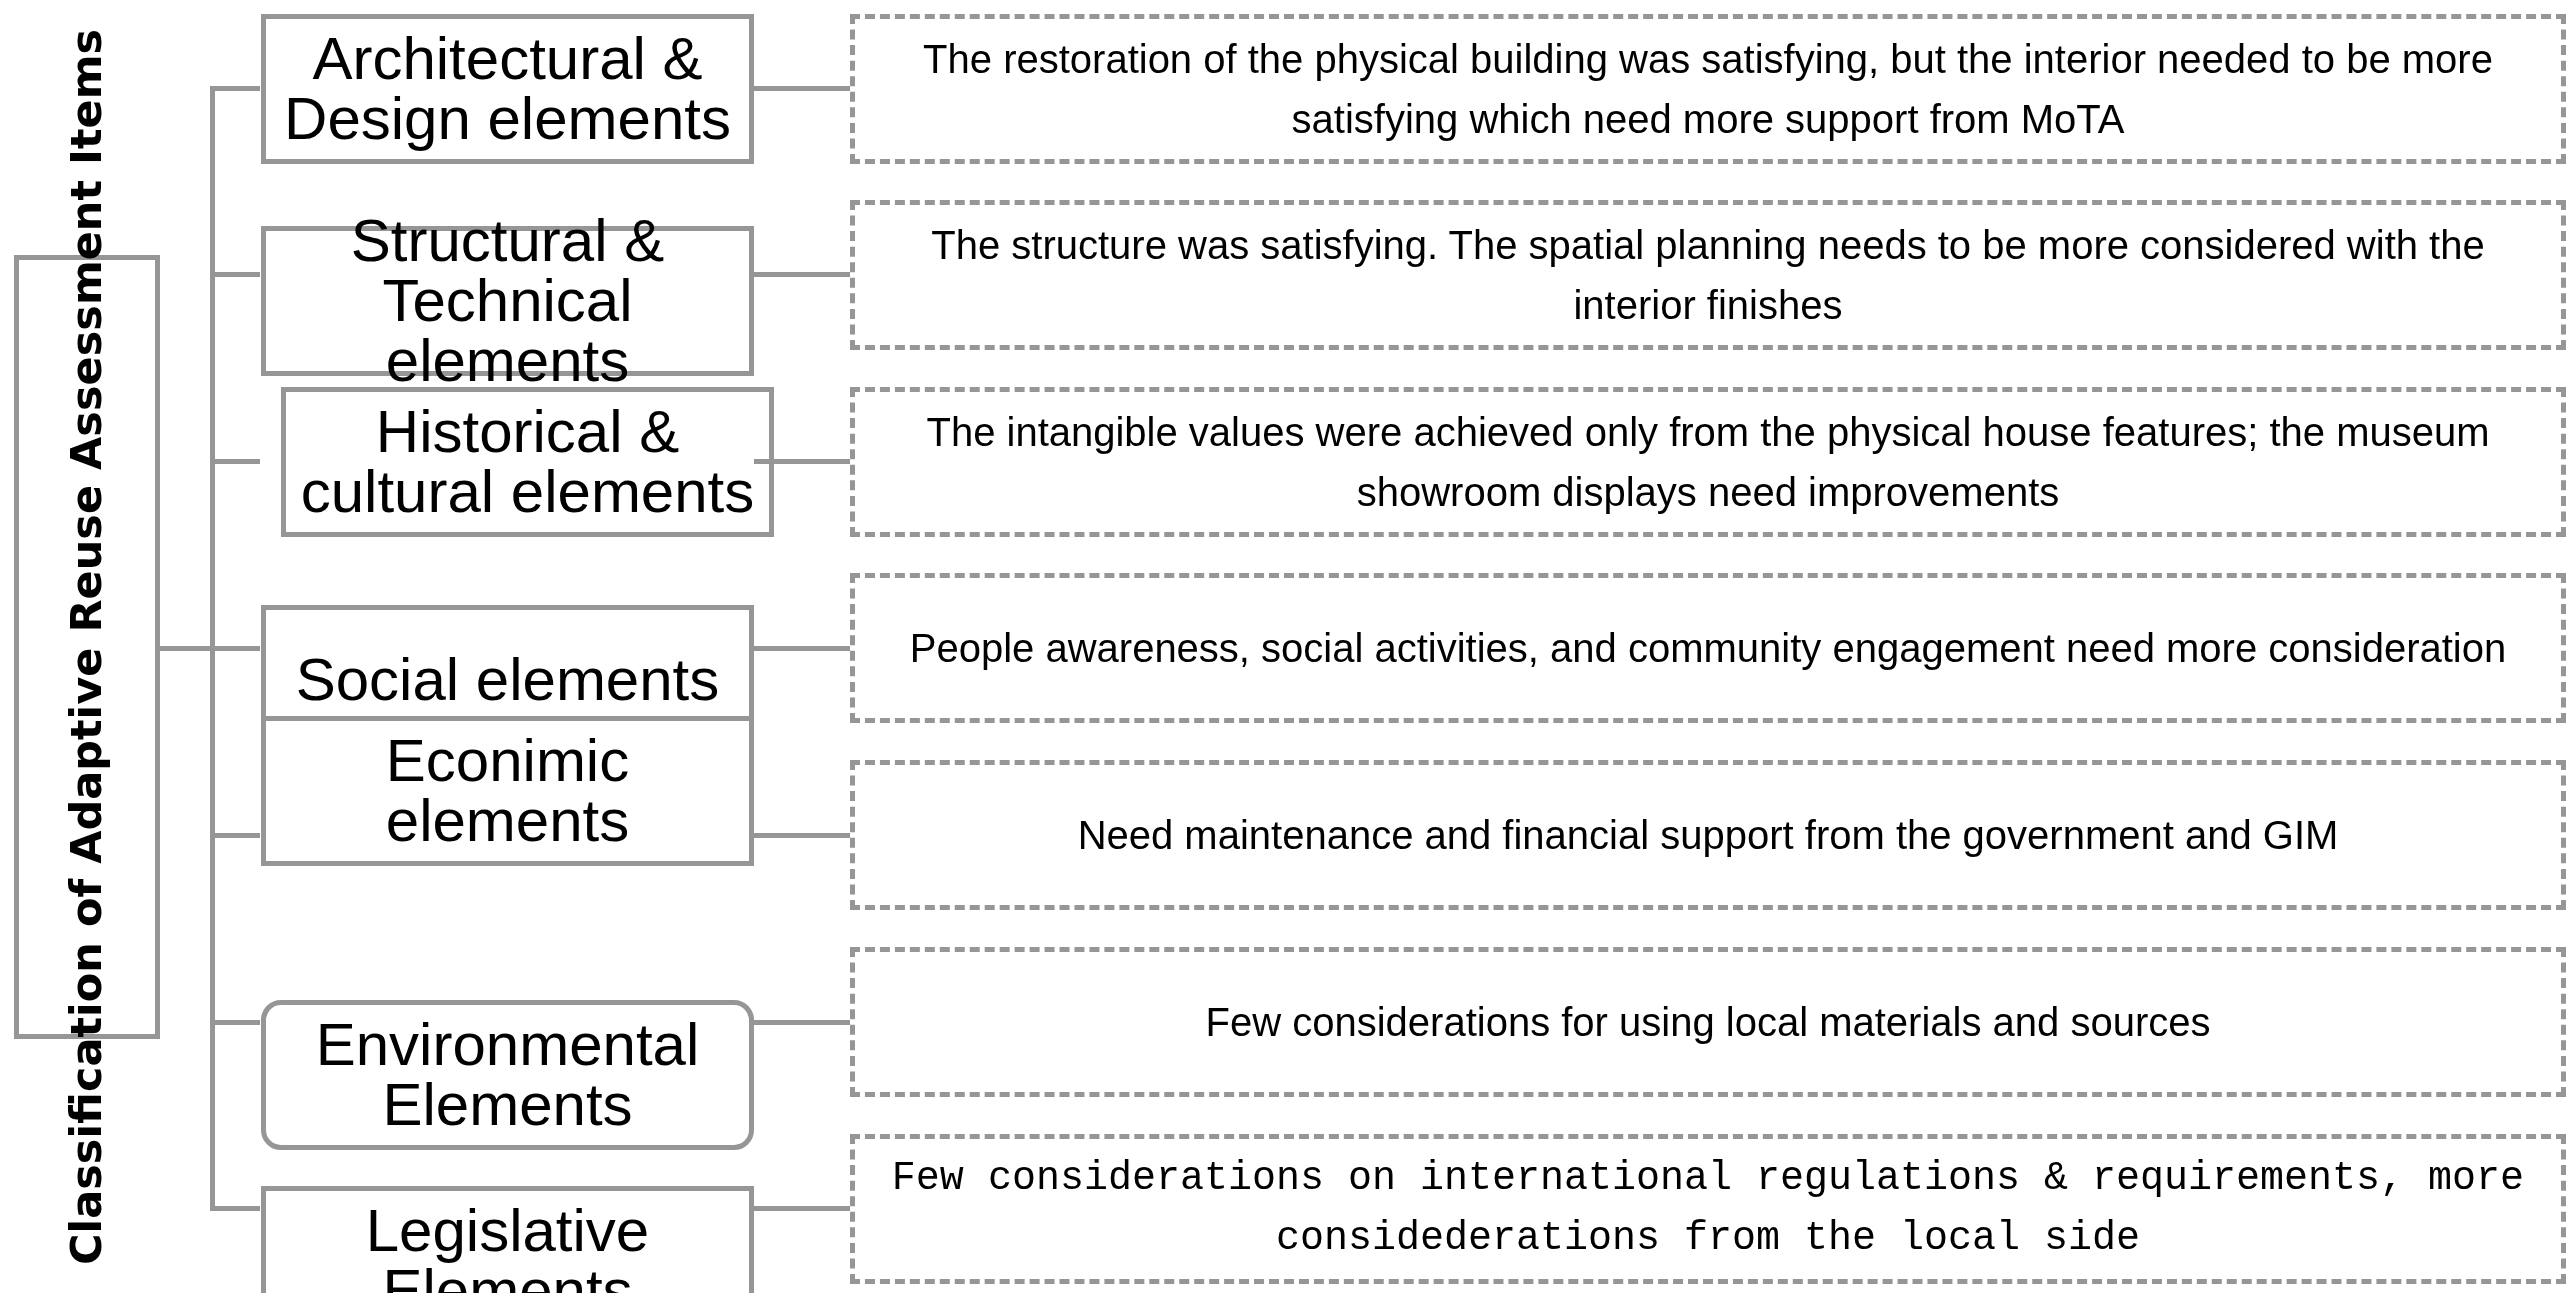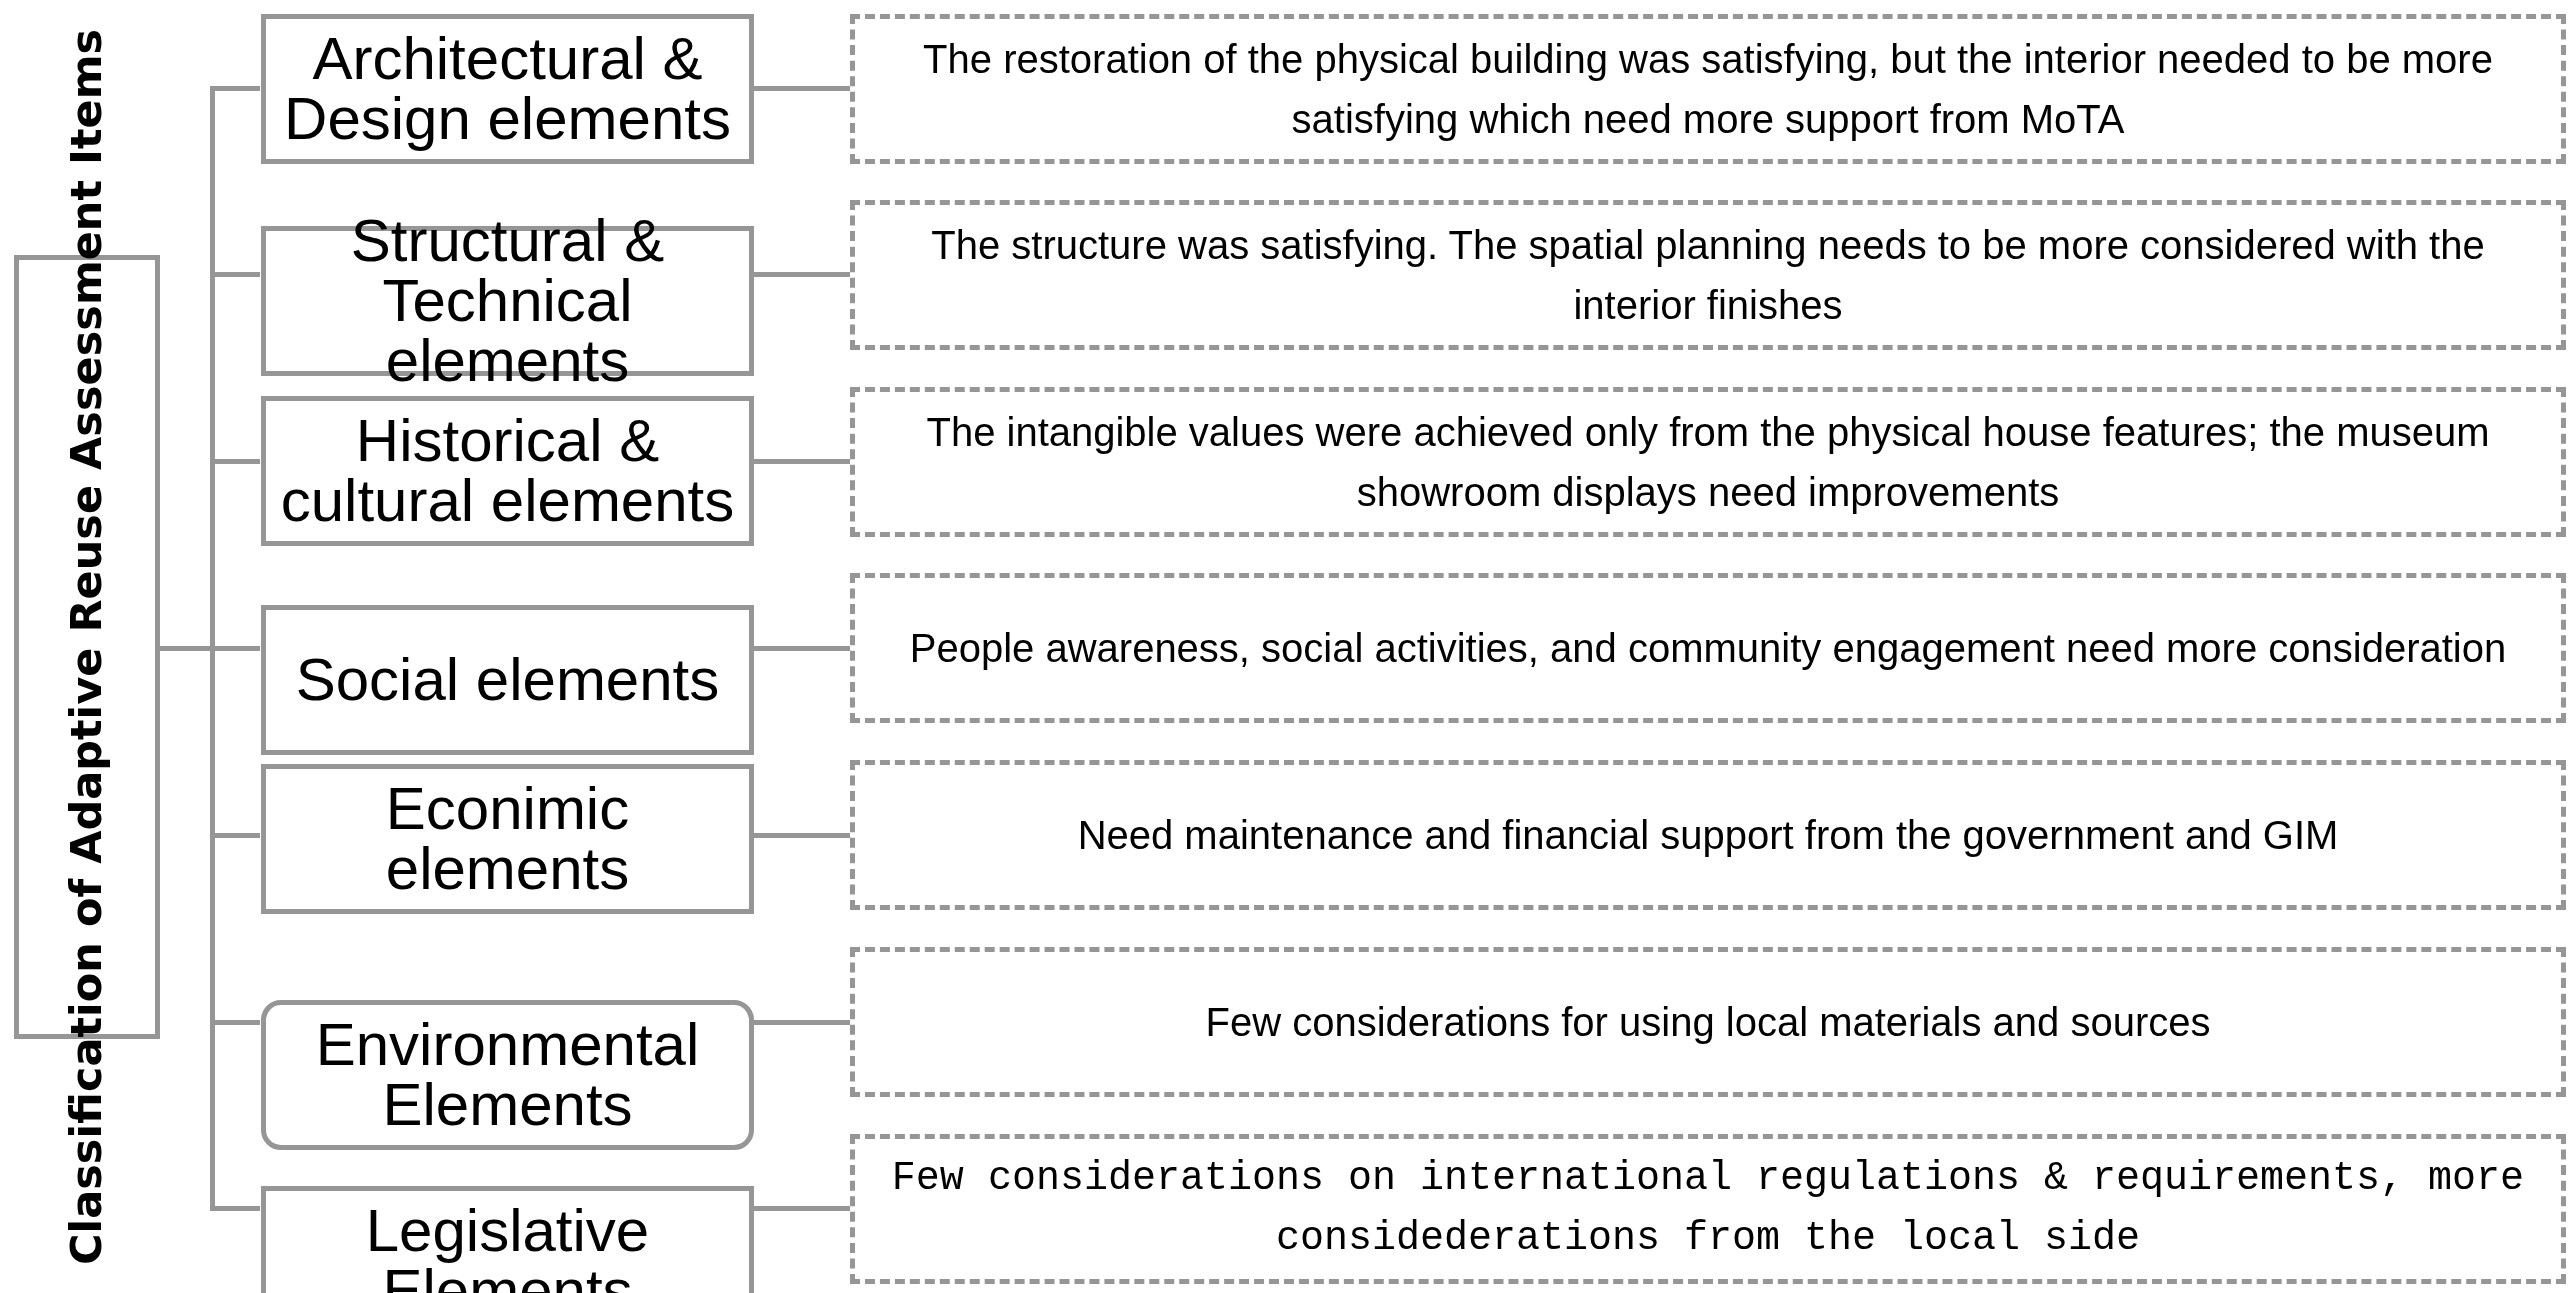--- a/index.html
+++ b/index.html
@@ -44,39 +44,39 @@
 <div class="hline" style="left:210px; top:272px; width:50px;"></div>
 <div class="cat-box" style="top:186px;margin-top:40px;">
     <span>Structural &amp; Technical elements</span>
   </div>
 <div class="hline" style="left:754px; top:272px; width:96px;"></div>
 <div class="desc-box" style="top:200px;">
     <span>The structure was satisfying. The spatial planning needs to be more considered with the interior finishes</span>
   </div>
 
 <div class="hline" style="left:210px; top:459px; width:50px;"></div>
-<div class="cat-box" style="top:396px;">
+<div class="cat-box" style="top:387px;margin-left:20px;">
     <span>Historical &amp; cultural elements</span>
   </div>
 <div class="hline" style="left:754px; top:459px; width:96px;"></div>
 <div class="desc-box" style="top:387px;">
     <span>The intangible values were achieved only from the physical house features; the museum showroom displays need improvements</span>
   </div>
 
 <div class="hline" style="left:210px; top:646px; width:50px;"></div>
 <div class="cat-box" style="top:605px;">
     <span>Social elements</span>
   </div>
 <div class="hline" style="left:754px; top:646px; width:96px;"></div>
 <div class="desc-box" style="top:573px;">
     <span>People awareness, social activities, and community engagement need more consideration</span>
   </div>
 
 <div class="hline" style="left:210px; top:833px; width:50px;"></div>
-<div class="cat-box" style="top:764px;">
+<div class="cat-box" style="top:716px;">
     <span>Econimic elements</span>
   </div>
 <div class="hline" style="left:754px; top:833px; width:96px;"></div>
 <div class="desc-box" style="top:760px;">
     <span>Need maintenance and financial support from the government and GIM</span>
   </div>
 
 <div class="hline" style="left:210px; top:1020px; width:50px;"></div>
 <div class="cat-box" style="top:1000px;border-radius:20px;">
     <span>Environmental Elements</span>

